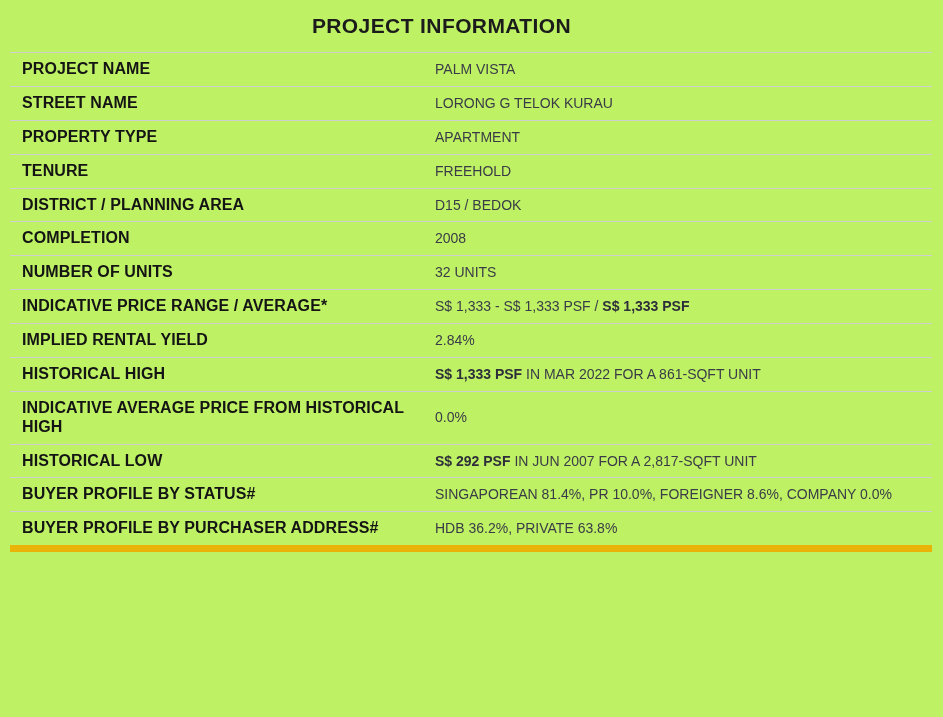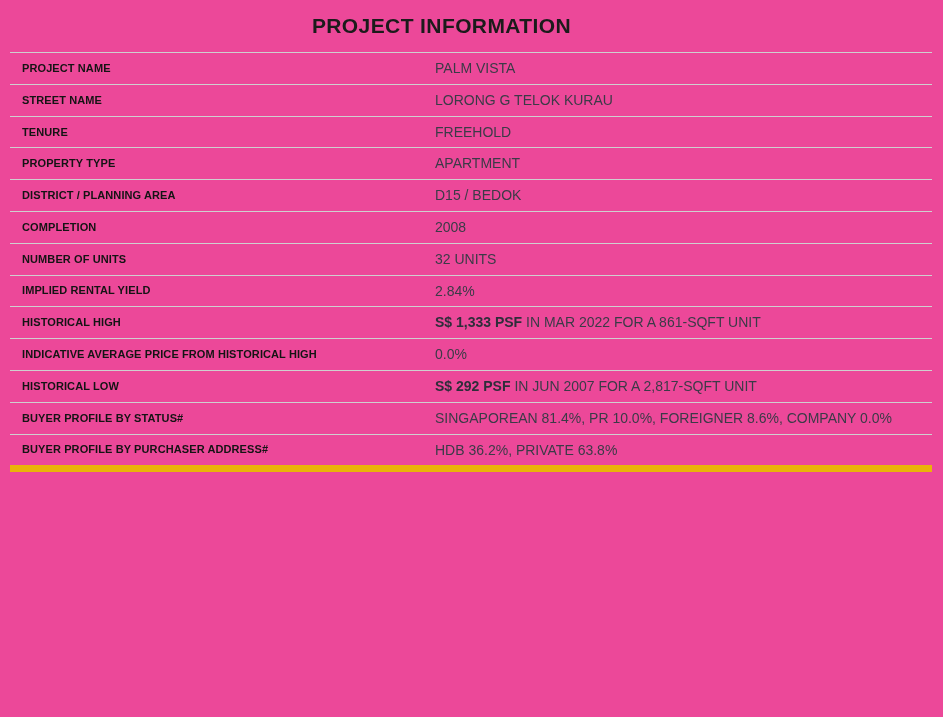--- a/index.html
+++ b/index.html
@@ -11,21 +11,21 @@
     width: 943px;
     height: 717px;
     font-family: "Liberation Sans", sans-serif;
     color: #1a1a1a;
     overflow: hidden;
   }
   .page {
     position: relative;
     width: 943px;
     height: 717px;
-    background: #ec4899;
+    background: #bef264;
     box-sizing: border-box;
   }
   .doc-title {
     text-align: center;
     font-size: 21px;
     font-weight: bold;
     letter-spacing: 0.4px;
     color: #1b1b1b;
     padding-top: 14px;
     padding-bottom: 14px;
@@ -38,21 +38,21 @@
     table-layout: fixed;
   }
   table.info-table tr {
     border-top: 1px solid #cfcfcf;
   }
   table.info-table tr:last-child {
     border-bottom: 7px solid #eab308;
   }
   td.label {
     width: 405px;
-    font-size: 11px;
+    font-size: 16px;
     font-weight: bold;
     color: #141414;
     letter-spacing: 0.1px;
     padding: 7px 6px 7px 12px;
     vertical-align: middle;
     line-height: 1.18;
   }
   td.value {
     font-size: 14px;
     color: #3b3b47;
@@ -75,38 +75,42 @@
     <tbody>
         <tr>
           <td class="label">PROJECT NAME</td>
           <td class="value"><span>PALM VISTA</span></td>
         </tr>
         <tr>
           <td class="label">STREET NAME</td>
           <td class="value"><span>LORONG G TELOK KURAU</span></td>
         </tr>
         <tr>
+          <td class="label">PROPERTY TYPE</td>
+          <td class="value"><span>APARTMENT</span></td>
+        </tr>
+        <tr>
           <td class="label">TENURE</td>
           <td class="value"><span>FREEHOLD</span></td>
-        </tr>
-        <tr>
-          <td class="label">PROPERTY TYPE</td>
-          <td class="value"><span>APARTMENT</span></td>
         </tr>
         <tr>
           <td class="label">DISTRICT / PLANNING AREA</td>
           <td class="value"><span>D15 / BEDOK</span></td>
         </tr>
         <tr>
           <td class="label">COMPLETION</td>
           <td class="value"><span>2008</span></td>
         </tr>
         <tr>
           <td class="label">NUMBER OF UNITS</td>
           <td class="value"><span>32 UNITS</span></td>
+        </tr>
+        <tr>
+          <td class="label">INDICATIVE PRICE RANGE / AVERAGE*</td>
+          <td class="value"><span>S$ 1,333 - S$ 1,333 PSF / </span><span class="em">S$ 1,333 PSF</span></td>
         </tr>
         <tr>
           <td class="label">IMPLIED RENTAL YIELD</td>
           <td class="value"><span>2.84%</span></td>
         </tr>
         <tr>
           <td class="label">HISTORICAL HIGH</td>
           <td class="value"><span class="em">S$ 1,333 PSF</span><span> IN MAR 2022 FOR A 861-SQFT UNIT</span></td>
         </tr>
         <tr>

